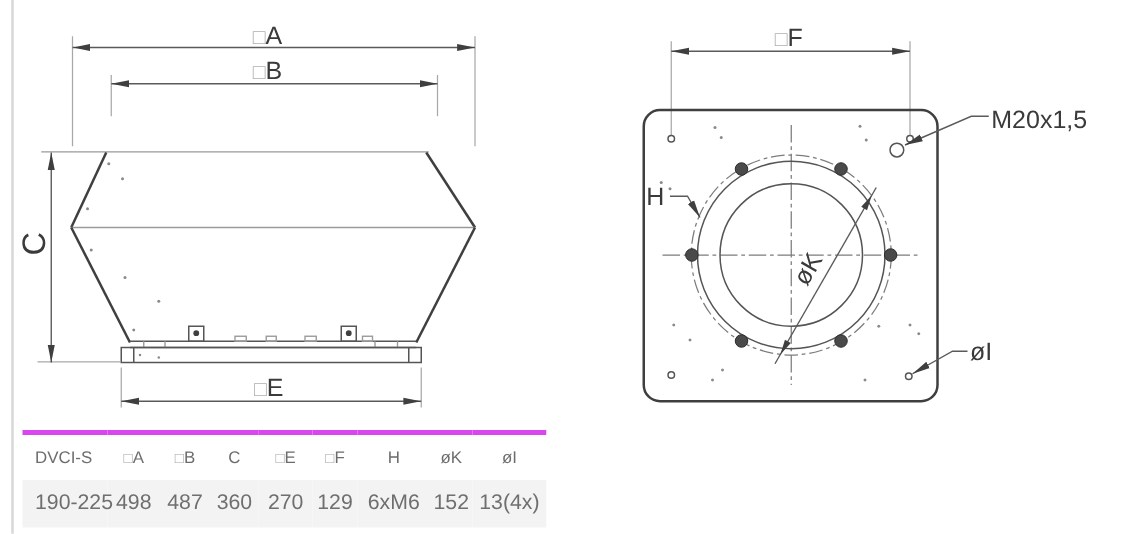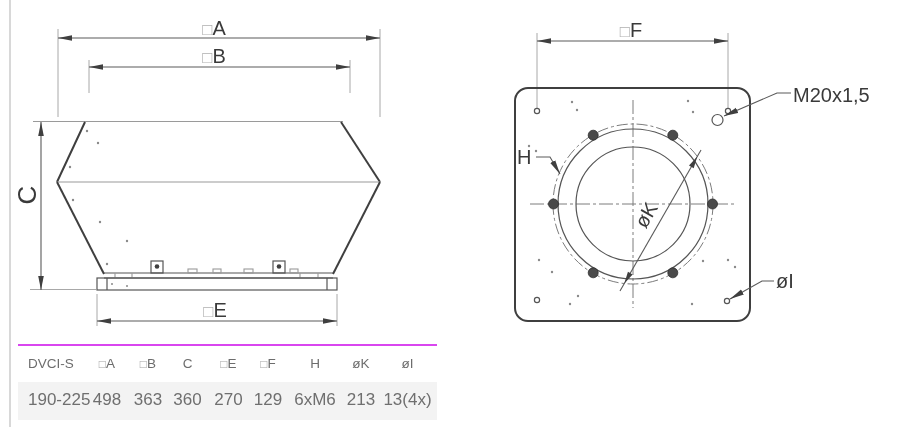--- a/index.html
+++ b/index.html
@@ -19,21 +19,21 @@
   .dark{stroke:#3f3f3f;stroke-width:2;fill:none;}
   .med{stroke:#555555;stroke-width:1.2;fill:none;}
   .cline{stroke:#7c7c7c;stroke-width:1;fill:none;stroke-dasharray:14 3 3 3;}
   .bcircle{stroke:#7c7c7c;stroke-width:1;fill:none;stroke-dasharray:11 3 3 3;}
   .arrowfill{fill:#3f3f3f;stroke:none;}
   .speck{fill:#8a8a8a;stroke:none;}
 
   .spec-table{position:absolute;left:18px;top:344px;width:419px;}
   .spec-table table{width:100%;border-collapse:collapse;table-layout:fixed;}
   .spec-table th{
-    border-top:2px solid #d946ef;font-weight:400;color:#6d6d6d;
+    border-top:4px solid #d946ef;font-weight:400;color:#6d6d6d;
     font-size:13.5px;padding:10px 0 11px 0;text-align:center;white-space:nowrap;
   }
   .spec-table td{
     background:#f3f3f3;color:#6f6f6f;font-size:17px;
     padding:8px 0 10px 0;text-align:center;white-space:nowrap;
   }
   .spec-table th:first-child,.spec-table td:first-child{text-align:left;padding-left:10px;}
   .spec-table .sq{color:#a6a6a6;font-size:12px;}
 </style>
 </head>
@@ -222,23 +222,23 @@
         <th><span class="sq">□</span><span>F</span></th>
         <th><span class="sq"></span><span>H</span></th>
         <th><span class="sq"></span><span>øK</span></th>
         <th><span class="sq"></span><span>øI</span></th>
       </tr>
     </thead>
     <tbody>
       <tr>
         <td>190-225</td>
         <td>498</td>
-        <td>363</td>
+        <td>487</td>
         <td>360</td>
         <td>270</td>
         <td>129</td>
         <td>6xM6</td>
-        <td>213</td>
+        <td>152</td>
         <td>13(4x)</td>
       </tr>
     </tbody>
   </table>
 </div>
 
 </body></html>

